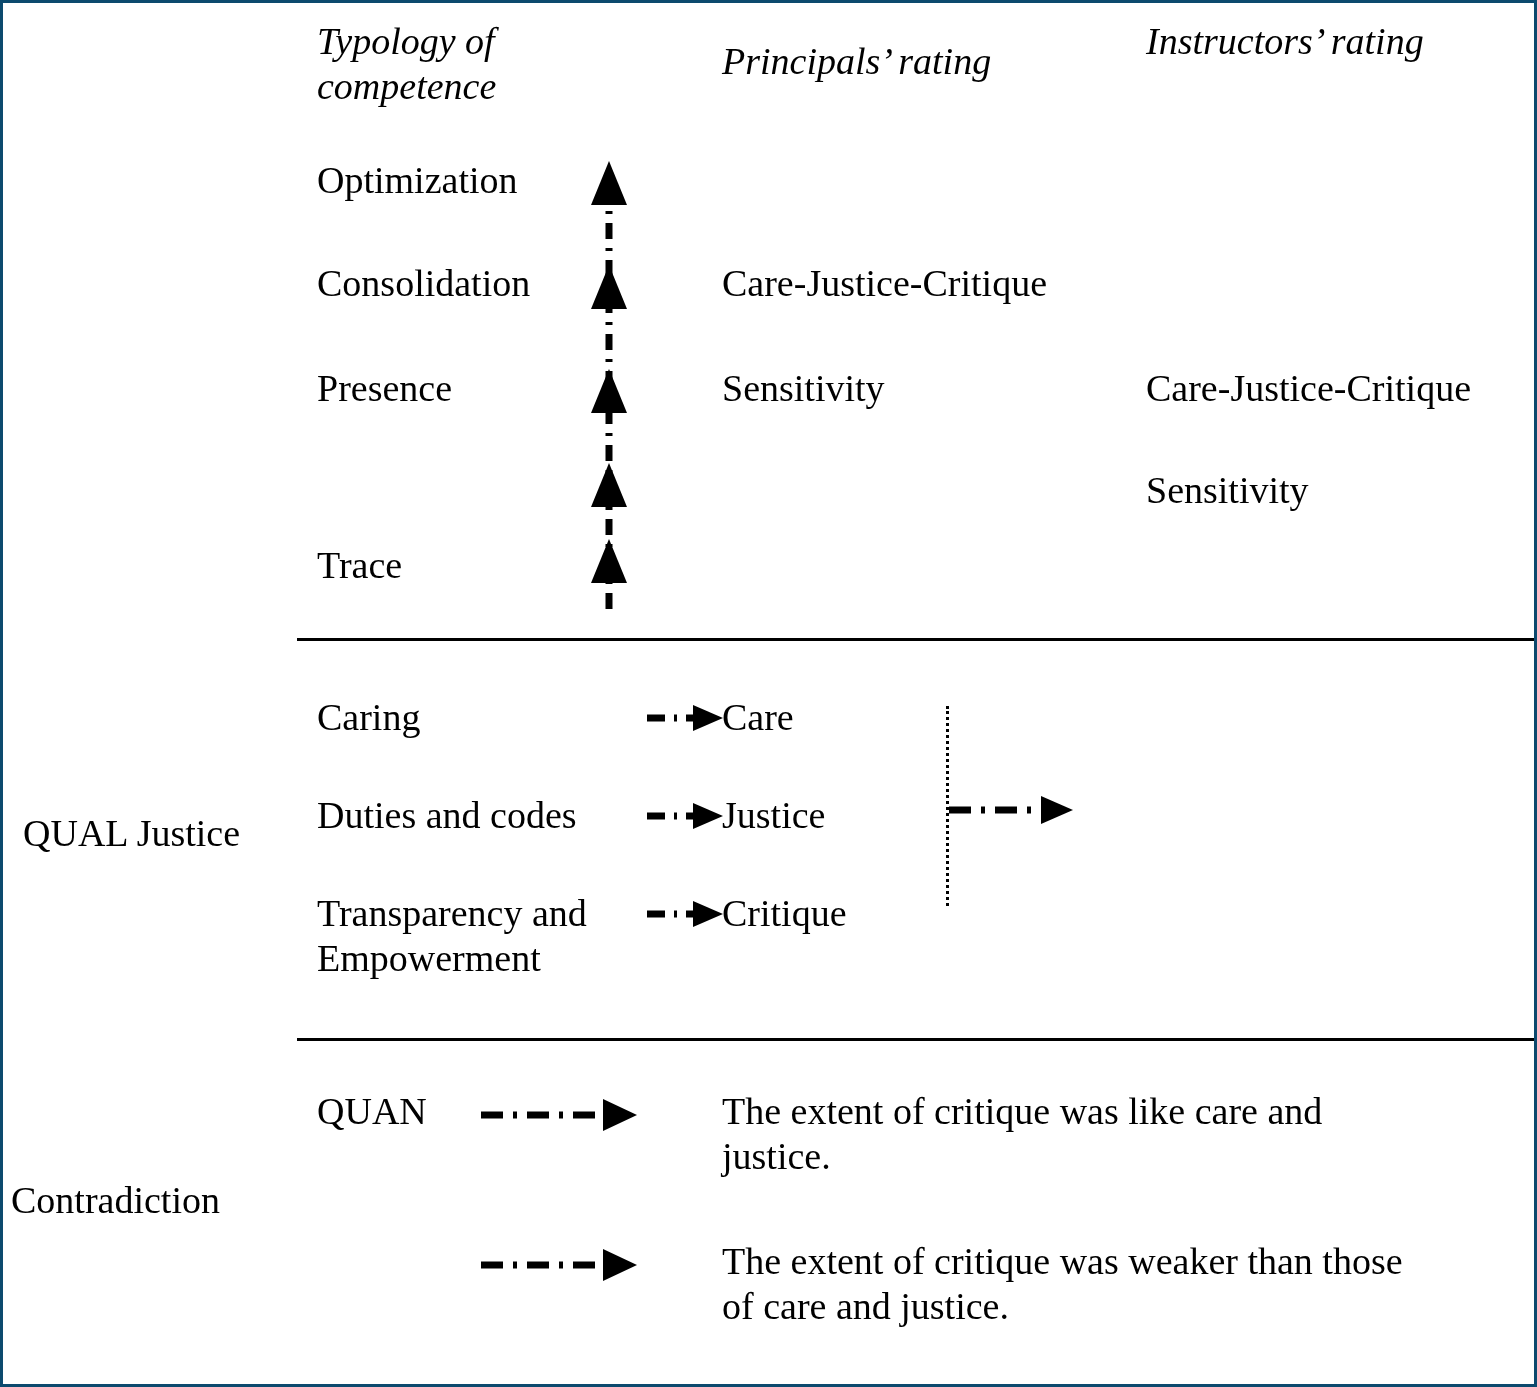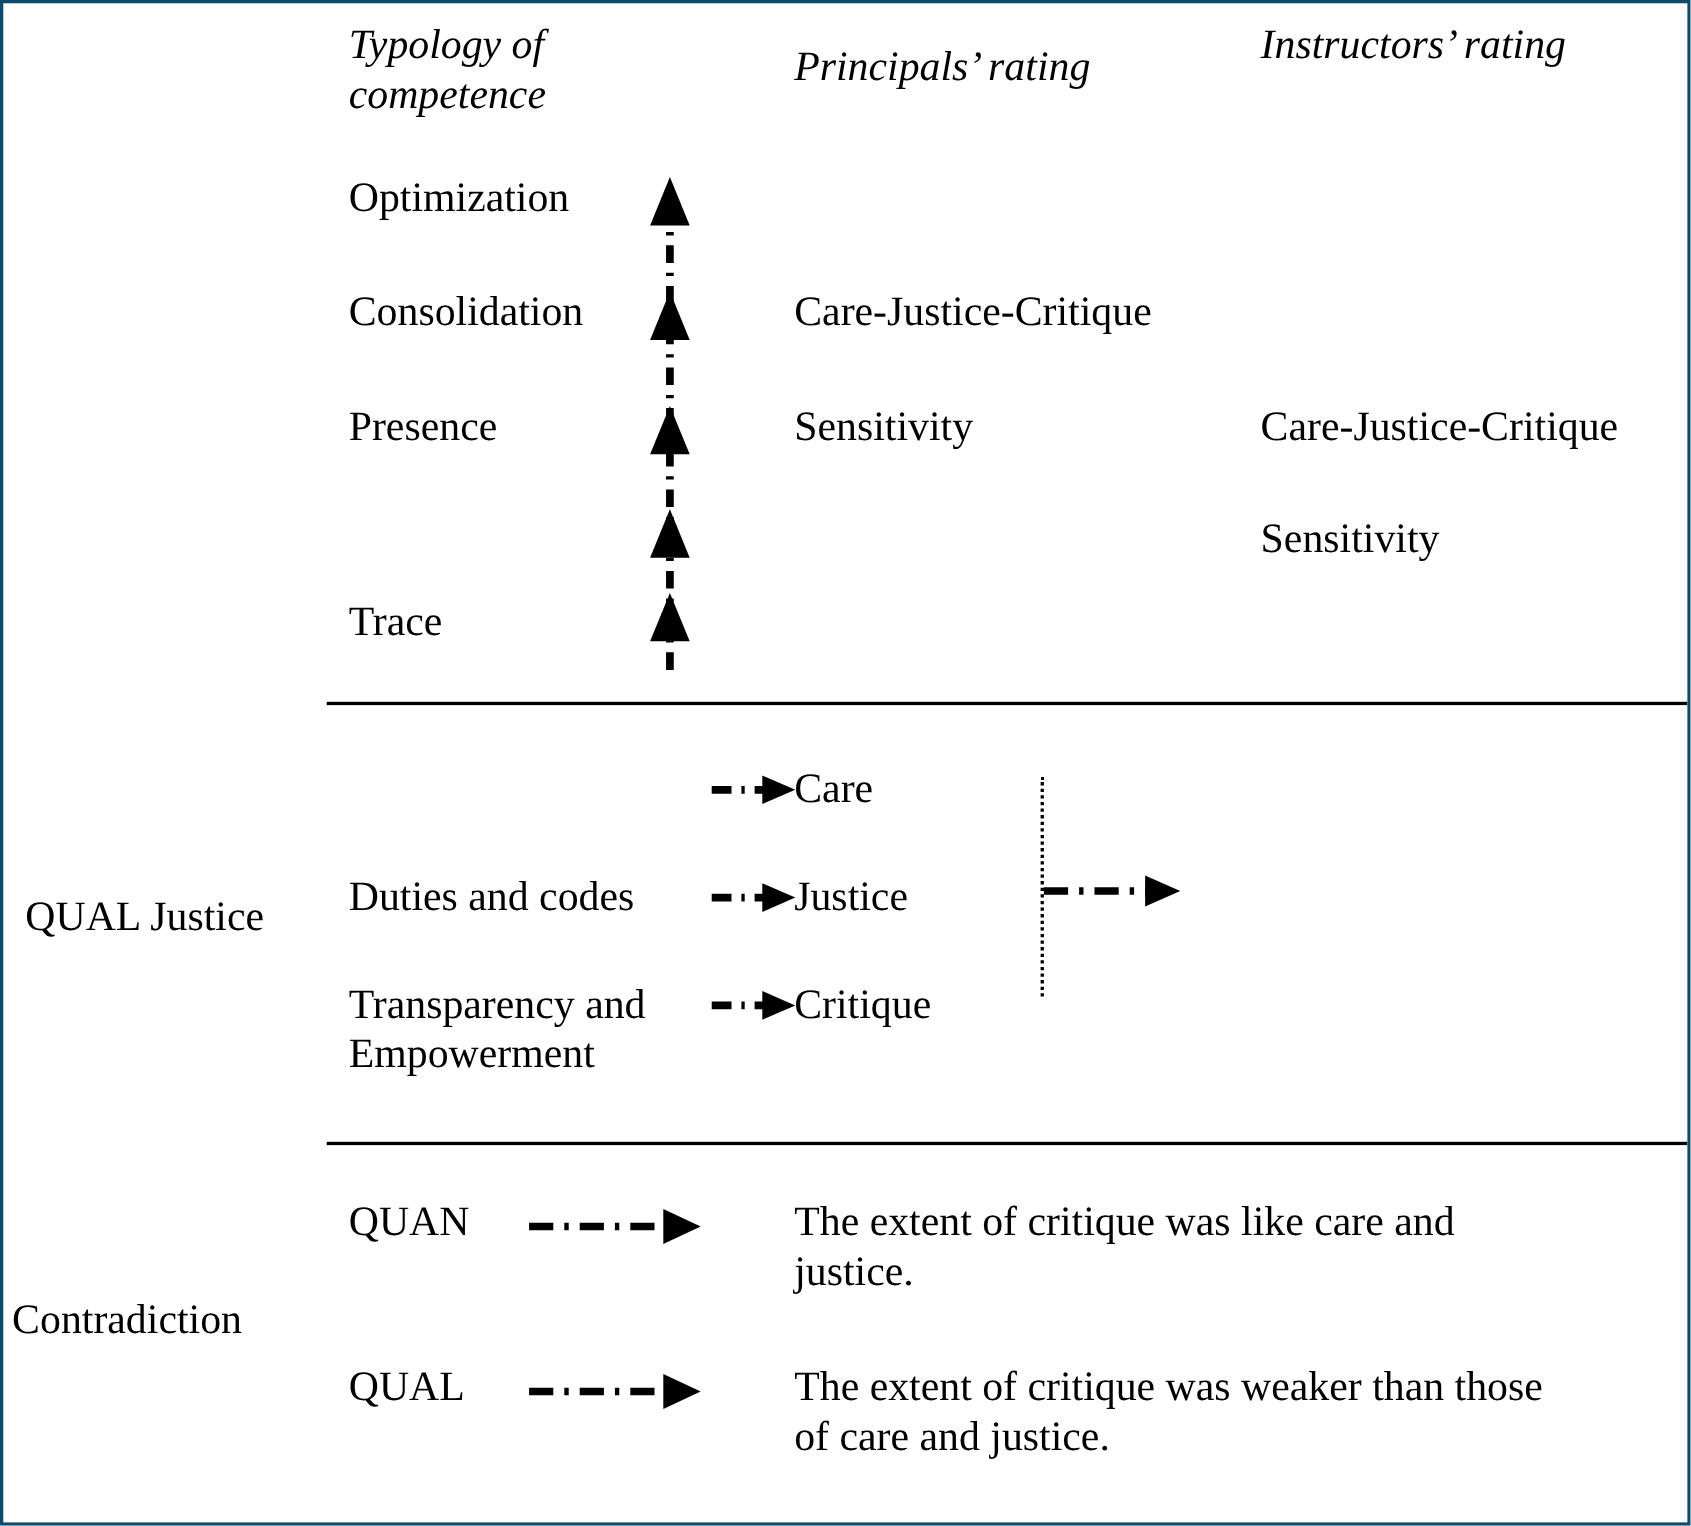--- a/index.html
+++ b/index.html
@@ -97,20 +97,21 @@
       <polygon points="28,302 46,346 10,346" fill="#000"></polygon>
 
       <polygon points="28,378 46,422 10,422" fill="#000"></polygon>
     </svg>
   </div>
 
   <div class="hsep" style="left:294px; top:635px; width:1237px;"></div>
 
   <div class="cell" style="left:20px; top:808px; width:270px;">QUAL Justice</div>
 
+  <div class="cell" style="left:314px; top:692px; width:330px;">Caring</div>
   <div class="cell" style="left:314px; top:790px; width:330px;">Duties and codes</div>
   <div class="cell" style="left:314px; top:888px; width:330px;">Transparency and
 Empowerment</div>
 
   <div class="arrow-wrap" style="left:644px; top:700px;">
     <svg width="80" height="30" viewBox="0 0 80 30" xmlns="http://www.w3.org/2000/svg">
       <line x1="0" y1="15" x2="48" y2="15" stroke="#000" stroke-width="7" stroke-dasharray="18 9 3 9" stroke-linecap="butt"></line>
       <polygon points="76,15 46,2 46,28" fill="#000"></polygon>
     </svg>
   </div>
@@ -152,21 +153,20 @@
   <div class="arrow-wrap" style="left:478px; top:1096px;">
     <svg width="160" height="32" viewBox="0 0 160 32" xmlns="http://www.w3.org/2000/svg">
       <line x1="0" y1="16" x2="124" y2="16" stroke="#000" stroke-width="7" stroke-dasharray="22 10 4 10" stroke-linecap="butt"></line>
       <polygon points="156,16 122,0 122,32" fill="#000"></polygon>
     </svg>
   </div>
 
   <div class="cell" style="left:719px; top:1086px; width:800px;">The extent of critique was like care and
 justice.</div>
 
-  <div class="cell" style="left:314px; top:1236px; width:200px;">QUAL</div>
 
   <div class="arrow-wrap" style="left:478px; top:1246px;">
     <svg width="160" height="32" viewBox="0 0 160 32" xmlns="http://www.w3.org/2000/svg">
       <line x1="0" y1="16" x2="124" y2="16" stroke="#000" stroke-width="7" stroke-dasharray="22 10 4 10" stroke-linecap="butt"></line>
       <polygon points="156,16 122,0 122,32" fill="#000"></polygon>
     </svg>
   </div>
 
   <div class="cell" style="left:719px; top:1236px; width:800px;">The extent of critique was weaker than those
 of care and justice.</div>

